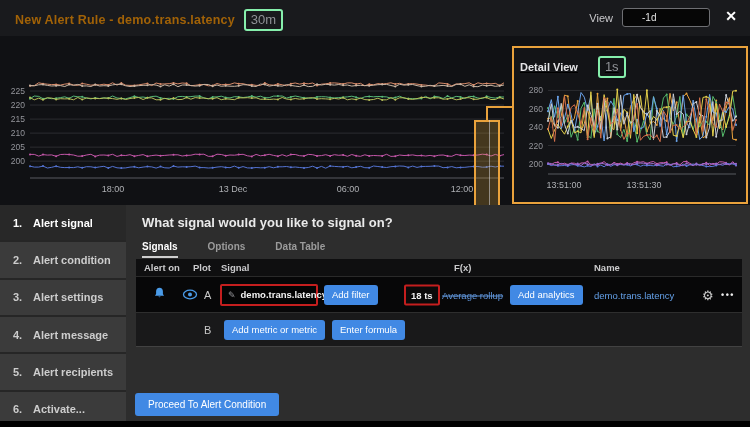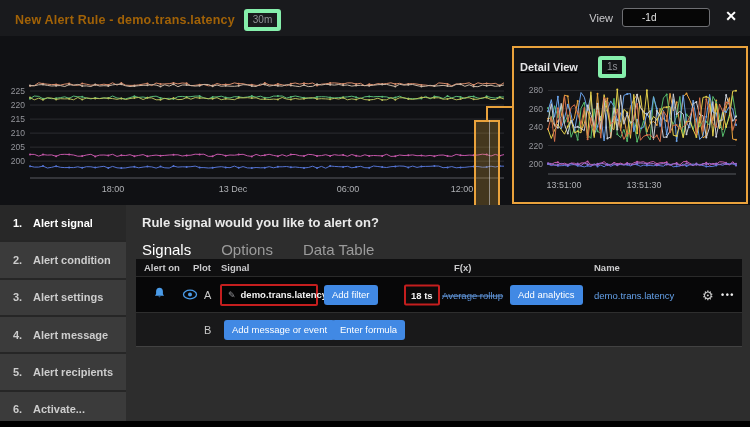--- a/index.html
+++ b/index.html
@@ -6,21 +6,21 @@
   html,body { background:#000; }
   #root {
     position:relative; width:750px; height:427px; overflow:hidden;
     background:#101114; font-family:"Liberation Sans", sans-serif;
     -webkit-font-smoothing:antialiased;
   }
   
   .topbar { position:absolute; left:0; top:0; width:750px; height:36px; background:#191a1d; }
   .title-wrap { position:absolute; left:15px; top:9px; display:flex; align-items:center; gap:9px; }
   .page-title { font-size:12.5px; font-weight:bold; color:#a16207; letter-spacing:.2px; }
-  .mini-badge { font-size:10px; color:#909297; border:4px solid #86efac; border-radius:3px; padding:1px 5px; line-height:1.2; }
+  .mini-badge { font-size:13px; color:#909297; border:2px solid #86efac; border-radius:3px; padding:1px 5px; line-height:1.2; }
   .time-wrap { position:absolute; right:40px; top:8px; display:flex; align-items:center; gap:9px; }
   .time-label { font-size:11px; color:#c9c9cc; }
   .time-input {
     width:88px; height:19px; background:#060606; border:1px solid #6e6f73; border-radius:3px;
     color:#e2e2e2; font-size:10px; padding:0 19px; font-family:"Liberation Sans", sans-serif;
   }
   .close-btn { position:absolute; right:13px; top:9px; font-size:14px; color:#ffffff; cursor:pointer; line-height:1; font-weight:bold; }
 
   
   .chart-zone { position:absolute; left:0; top:36px; width:750px; height:169px; background:#101114; }
@@ -50,21 +50,21 @@
   .side-item {
     flex:1; display:flex; align-items:center; padding-left:13px; gap:7px;
     background:#3b3b3b; cursor:pointer; font-size:11px; font-weight:bold; color:#cdcdcd;
   }
   .side-item.active { background:#282828; color:#ffffff; }
   .side-num { width:13px; text-align:left; }
 
   .content { position:absolute; left:126px; top:0; width:624px; height:222px; }
   .question { position:absolute; left:16px; top:10px; font-size:13px; font-weight:bold; color:#eaeaea; }
   .tabs { position:absolute; left:16px; top:36px; display:flex; gap:30px; }
-  .tab { font-size:15px; color:#9b9b9b; padding-bottom:4px; cursor:pointer; }
+  .tab { font-size:10px; color:#9b9b9b; padding-bottom:4px; cursor:pointer;font-weight:bold; }
   .tab.active { color:#ffffff; border-bottom:2.5px solid #cfcfcf; }
 
   .sig-table { position:absolute; left:10px; top:54px; width:606px; border-bottom:1px solid #424242; }
   .t-header { position:relative; height:17px; background:#0f0f10; }
   .t-header span { position:absolute; top:3px; font-size:9.5px; font-weight:bold; color:#cbcbcd; }
   .h-alerton { left:8px; } .h-plot { left:57px; } .h-signal { left:85px; } .h-fx { left:318px; } .h-name { left:458px; }
 
   .row { position:relative; width:100%; }
   .row-a { height:36px; background:#070708; border-top:1px solid #2a2a2a; }
   .row-b { height:34px; background:#19191a; border-top:1px solid #2e2e2e; }
@@ -613,21 +613,21 @@
         <span class="side-num">5.</span>
         <span>Alert recipients</span>
       </div>
       <div class="side-item">
         <span class="side-num">6.</span>
         <span>Activate...</span>
       </div>
     </div>
 
     <div class="content">
-      <div class="question">Rule signal would you like to alert on?</div>
+      <div class="question">What signal would you like to signal on?</div>
 
       <div class="tabs">
         <span class="tab active">Signals</span>
         <span class="tab">Options</span>
         <span class="tab">Data Table</span>
       </div>
 
       <div class="sig-table">
         <div class="t-header">
           <span class="h-alerton">Alert on</span>
@@ -660,22 +660,23 @@
           <span class="rowel ts-count">18 ts</span>
           <span class="rowel rollup">Average rollup</span>
           <button class="btn rowel btn-analytics">Add analytics</button>
           <span class="rowel name-link">demo.trans.latency</span>
           <span class="rowel gear">⚙</span>
           <span class="rowel dots">•••</span>
         </div>
 
         <div class="row row-b">
           <span class="rowel plot-label lab-b">B</span>
-          <button class="btn rowel btn-metric">Add message or event</button>
+          <button class="btn rowel btn-metric">Add metric or metric</button>
           <button class="btn rowel btn-formula">Enter formula</button>
         </div>
       </div>
 
+      <button class="proceed-btn">Proceed To Alert Condition</button>
     </div>
   </div>
 
   <div class="bottom-strip"></div>
 </div>
 
 </body></html>

